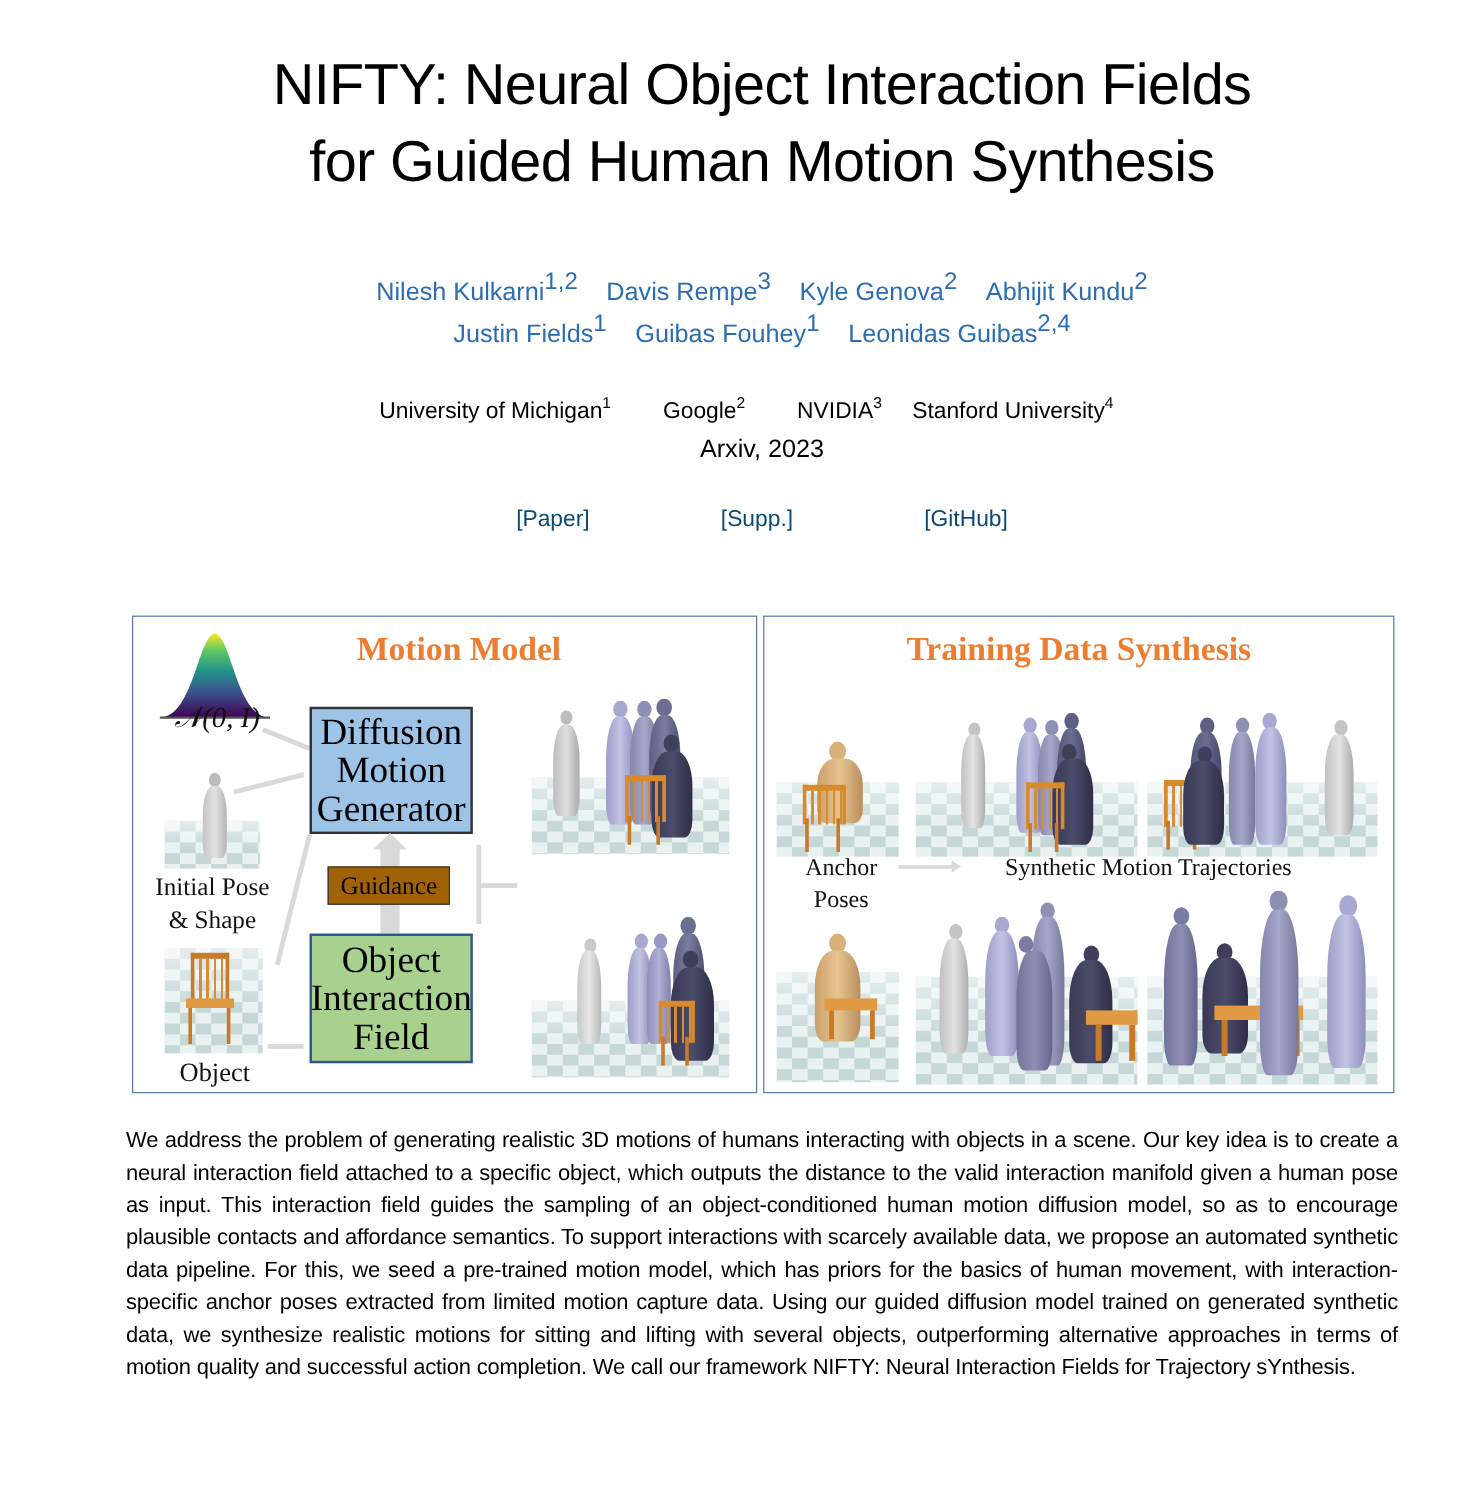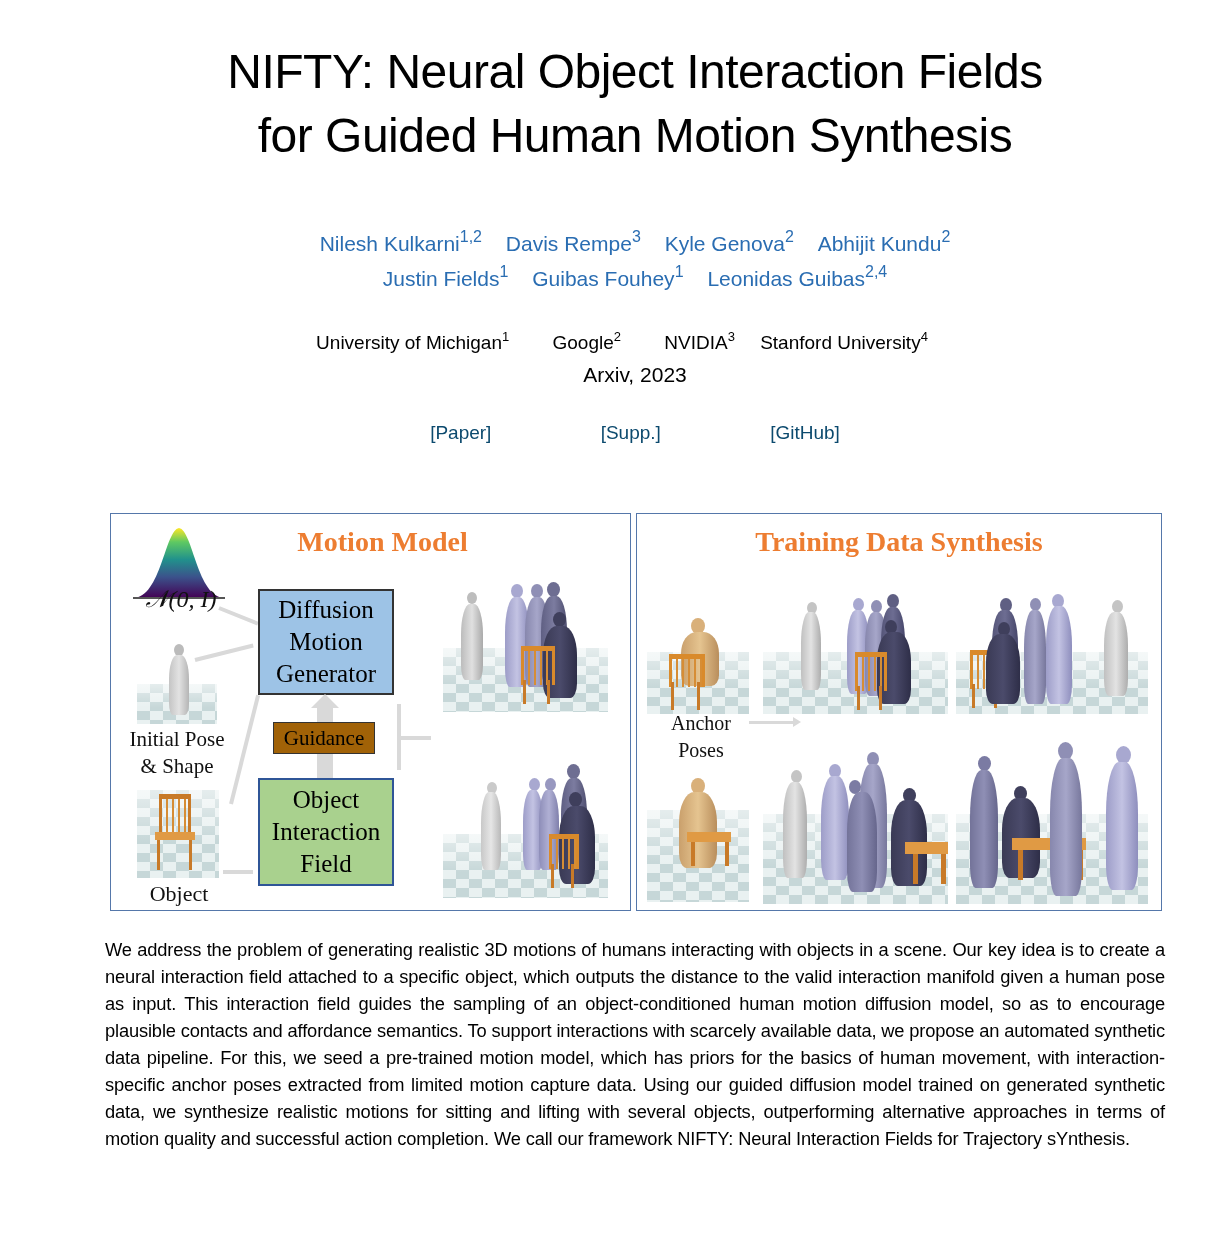--- a/index.html
+++ b/index.html
@@ -4,34 +4,34 @@
 <style>
   html, body { margin:0; padding:0; background:#ffffff; }
   body { width:1230px; height:1248px; position:relative; overflow:hidden;
          font-family:"Liberation Sans", sans-serif; color:#000; }
 
   .title { position:absolute; left:0; top:40px; width:1270px; text-align:center;
            font-size:48px; line-height:64px; letter-spacing:-0.5px; font-weight:400; }
   .authors { position:absolute; left:0; top:226px; width:1270px; text-align:center;
              font-size:21px; line-height:35px; color:#2a6db2; }
   .authors span.a { margin:0 9px; }
-  .authors sup { font-size:16px; vertical-align:9px; line-height:0; }
+  .authors sup { font-size:20px; vertical-align:9px; line-height:0; }
   .affils { position:absolute; left:0; top:328px; width:1244px; text-align:center;
             font-size:19px; line-height:30px; }
   .affils span.af { margin:1px 10px; }
   .affils sup { font-size:13px; vertical-align:8px; line-height:0; }
   .venue { position:absolute; left:0; top:360px; width:1270px; text-align:center; font-size:21px; line-height:30px; }
   .links { position:absolute; top:422px; left:0; width:1270px; text-align:center; font-size:19px; color:#2a6db2; }
   .links a { color:#0c4a6e; text-decoration:none; display:inline-block; margin:0 52px; }
 
   .panel { position:absolute; border:1.5px solid #5577aa; background:#fff; }
   .panel-title { position:absolute; left:0; width:100%; text-align:center;
                  font-family:"Liberation Serif", serif; font-weight:bold; font-size:28px; color:#ed7d31; }
   .box { position:absolute; border:2px solid #333; font-family:"Liberation Serif", serif;
-         font-size:25px; line-height:32px; text-align:center; display:flex; align-items:center; justify-content:center; }
+         font-size:31px; line-height:32px; text-align:center; display:flex; align-items:center; justify-content:center; }
   .lbl { position:absolute; font-family:"Liberation Serif", serif; font-size:21px; line-height:27px; text-align:center; color:#111; }
 
   .scene { position:absolute; overflow:hidden; }
   .floor { position:absolute; left:0; right:0; bottom:0;
            background:
             linear-gradient(180deg, rgba(255,255,255,0.55), rgba(255,255,255,0) 60%),
             repeating-conic-gradient(#c6d7d8 0 25%, #e9f1f1 0 50%) 0 0/26px 18px; }
   .fig { position:absolute; border-radius:40% 40% 20% 20%; }
   .head { position:absolute; border-radius:50%; }
   .chair { position:absolute; border:3px solid #d98a2b; border-bottom:none; border-top-width:5px; }
@@ -223,20 +223,21 @@
     <div class="head" style="left:156px; top:6px; width:11px; height:13px; background:#c4c4c4;"></div>
     <div class="fig" style="left:148px; top:18px; width:24px; height:84px; background:linear-gradient(90deg,#c0c0c0,#e3e3e3,#adadad);"></div>
   </div>
 
   <div class="lbl" style="left:14px; top:196px; width:100px; font-size:20px;">
     <div>Anchor</div>
     <div>Poses</div>
   </div>
   <div class="arrow-line" style="left:112px; top:207px; width:46px; height:3px;"></div>
   <div style="position:absolute; left:156px; top:203px; width:0; height:0; border-top:5px solid transparent; border-bottom:5px solid transparent; border-left:8px solid #d9d9d9;"></div>
+  <div class="lbl" style="left:170px; top:196px; width:300px; font-size:20px;">Synthetic Motion Trajectories</div>
 
   <div class="scene" style="left:10px; top:248px; width:102px; height:140px;">
     <div class="floor" style="height:92px;"></div>
     <div class="head" style="left:44px; top:16px; width:14px; height:16px; background:#d9b07a;"></div>
     <div class="fig" style="left:32px; top:30px; width:38px; height:76px; background:linear-gradient(90deg,#caa06c,#e5c490,#b98e5c);"></div>
     <div style="position:absolute; left:40px; top:70px; width:44px; height:10px; background:#e09a44;"></div>
     <div style="position:absolute; left:44px; top:80px; width:4px; height:24px; background:#c87a28;"></div>
     <div style="position:absolute; left:78px; top:80px; width:4px; height:24px; background:#c87a28;"></div>
   </div>
 

